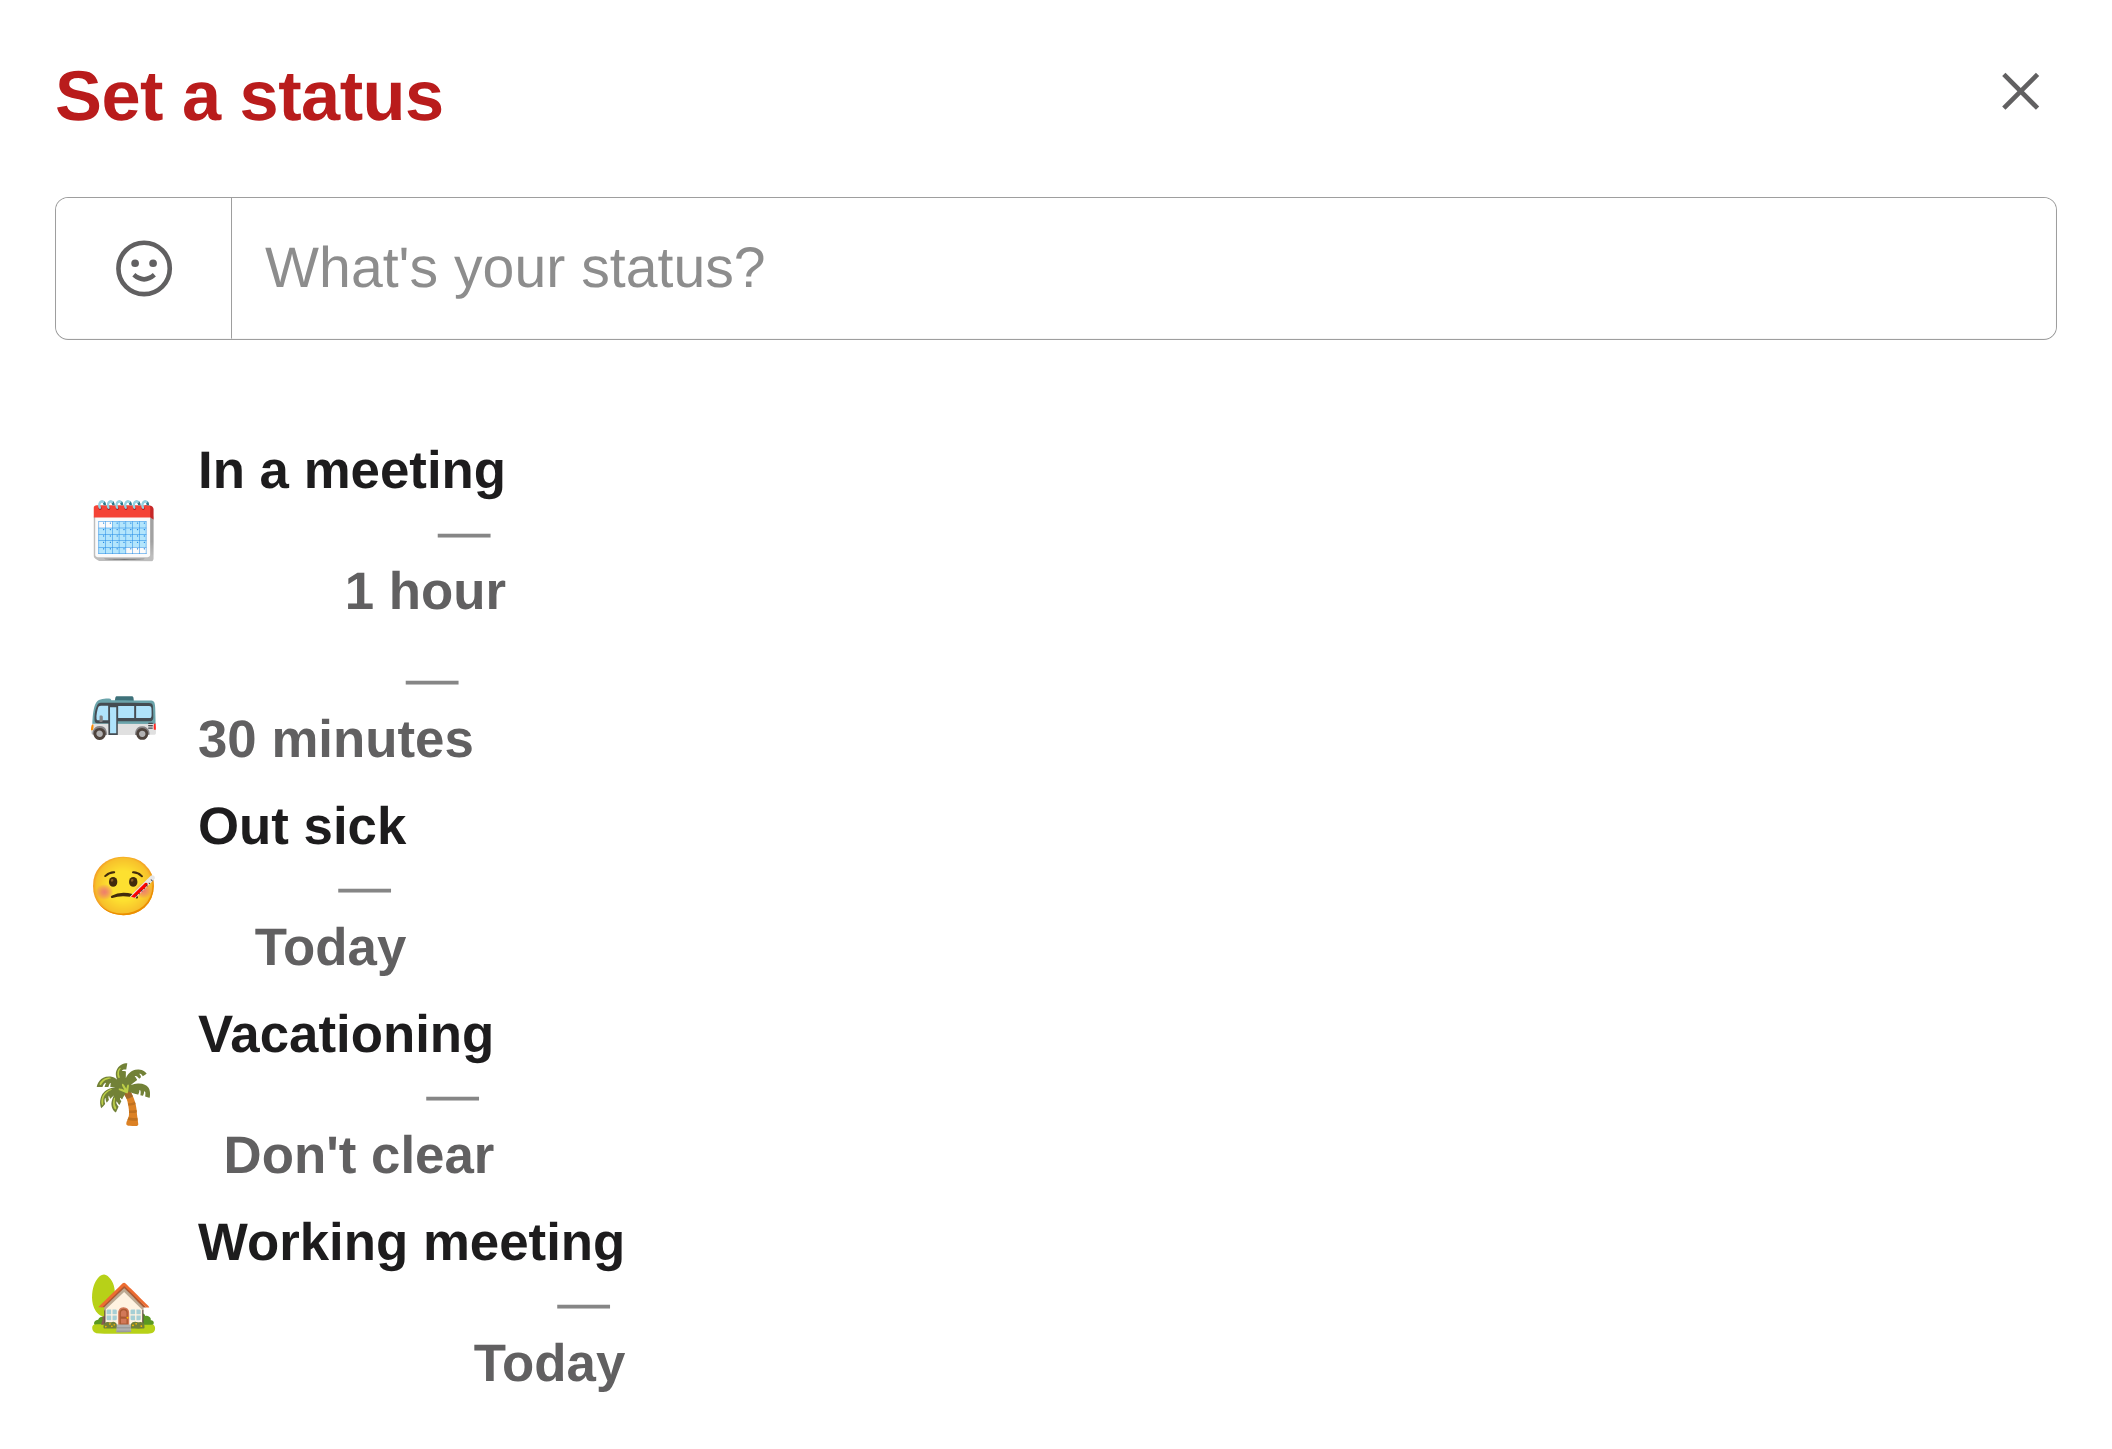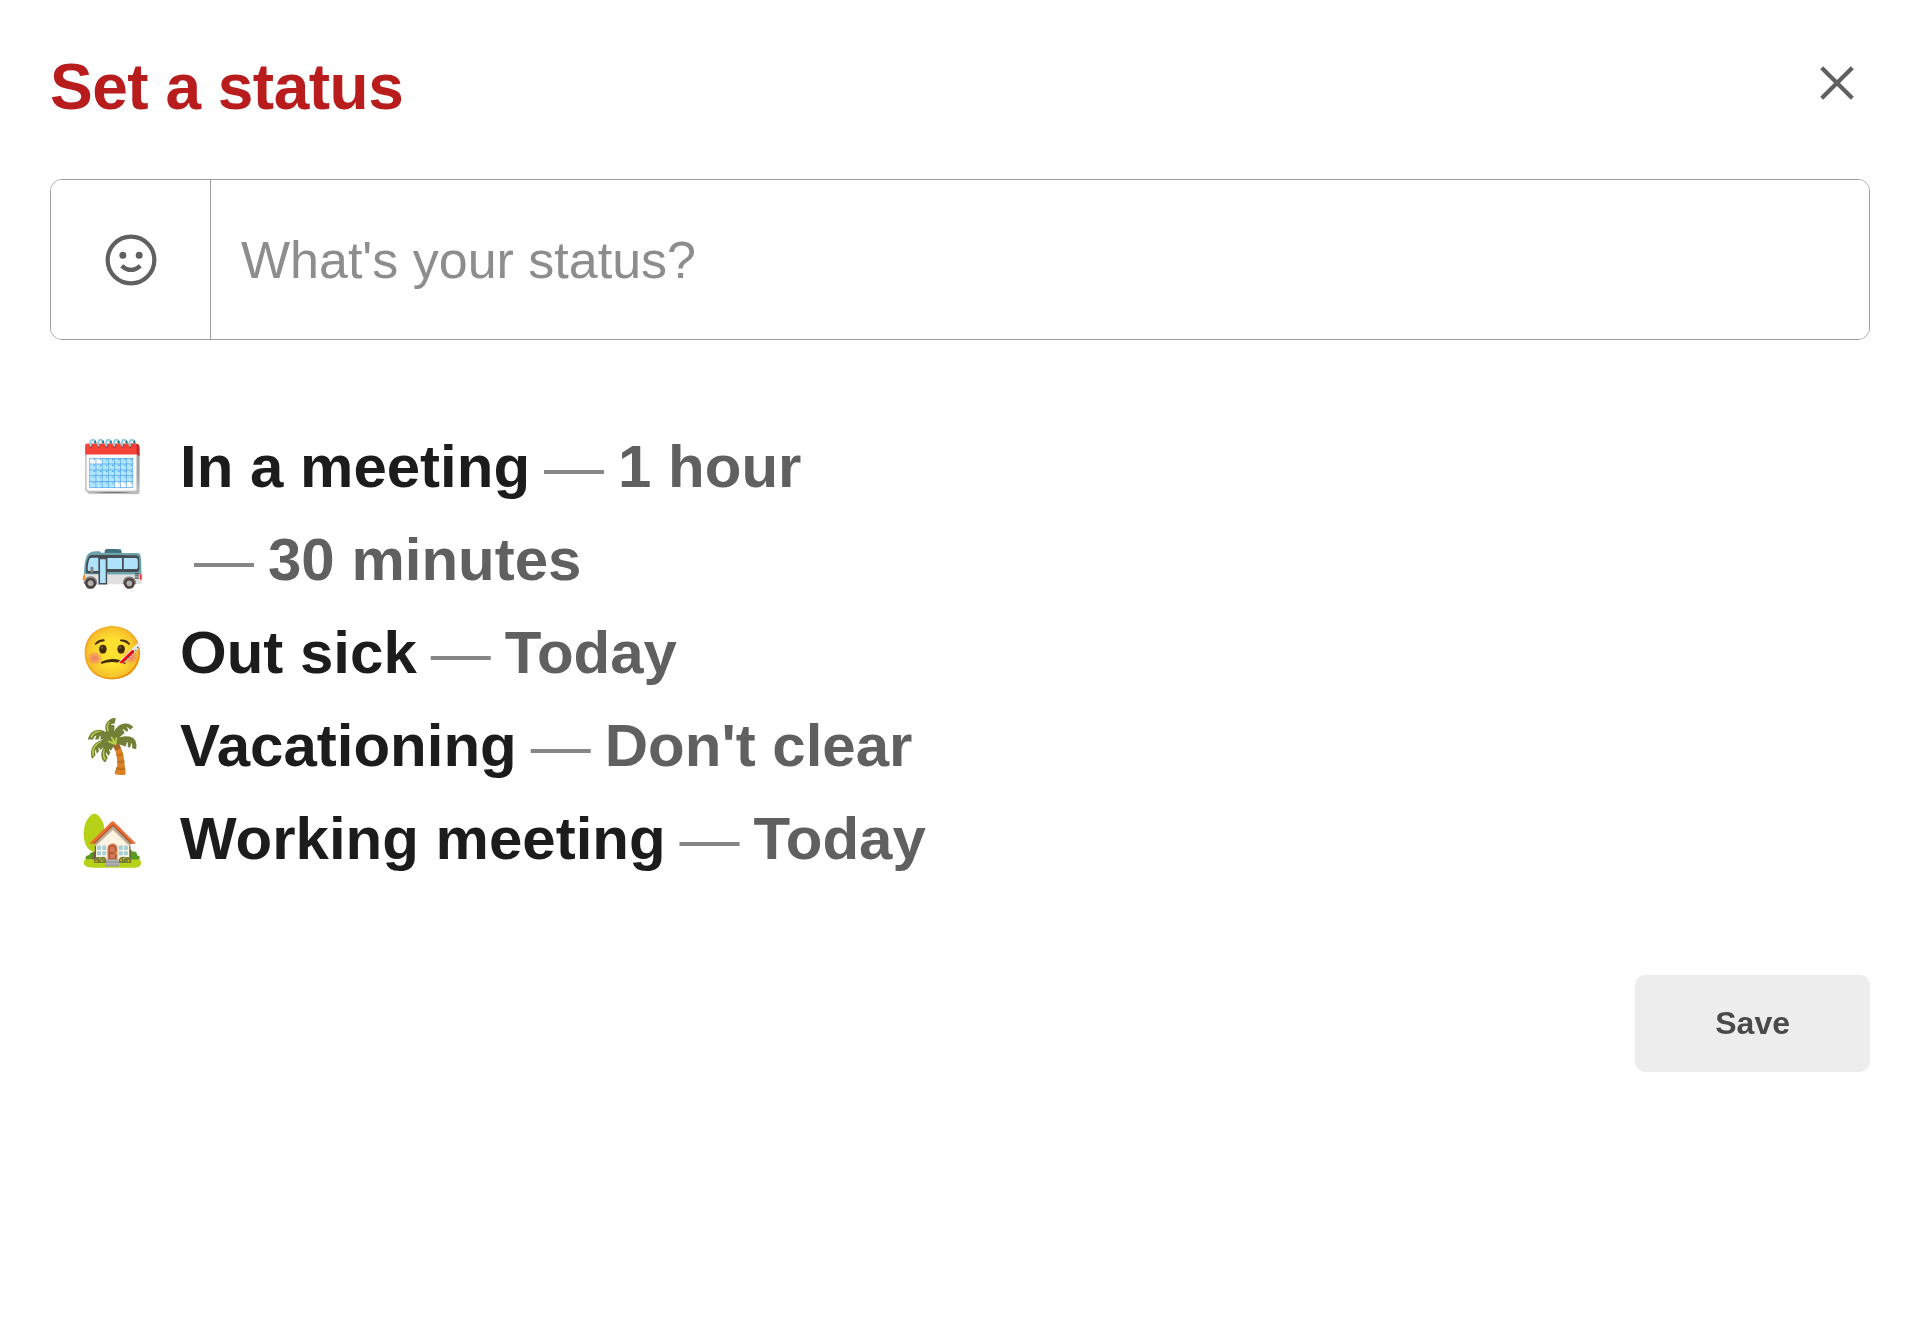--- a/index.html
+++ b/index.html
@@ -40,21 +40,21 @@
       width: 46px;
       height: 46px;
       stroke: #616061;
       stroke-width: 2.2;
     }
     .input-row {
       display: flex;
       border: 1px solid #9e9e9e;
       border-radius: 12px;
       overflow: hidden;
-      height: 161px;
+      height: 130px;
       margin-bottom: 80px;
     }
     .emoji-btn {
       width: 160px;
       border: none;
       border-right: 1px solid #9e9e9e;
       background: #fff;
       display: flex;
       align-items: center;
       justify-content: center;
@@ -88,23 +88,24 @@
       padding: 12px 0;
       cursor: pointer;
     }
     .suggestion-emoji {
       font-size: 52px;
       width: 100px;
       text-align: left;
       line-height: 1;
     }
     .suggestion-text {
-      font-size: 60px;
+      font-size: 48px;
       display: flex;
       align-items: flex-end;
+      flex-direction: column;
     }
     .suggestion-label {
       font-weight: 700;
       color: #1d1c1d;
     }
     .suggestion-sep {
       color: #868686;
       margin: 0 14px;
       font-weight: 400;
     }

